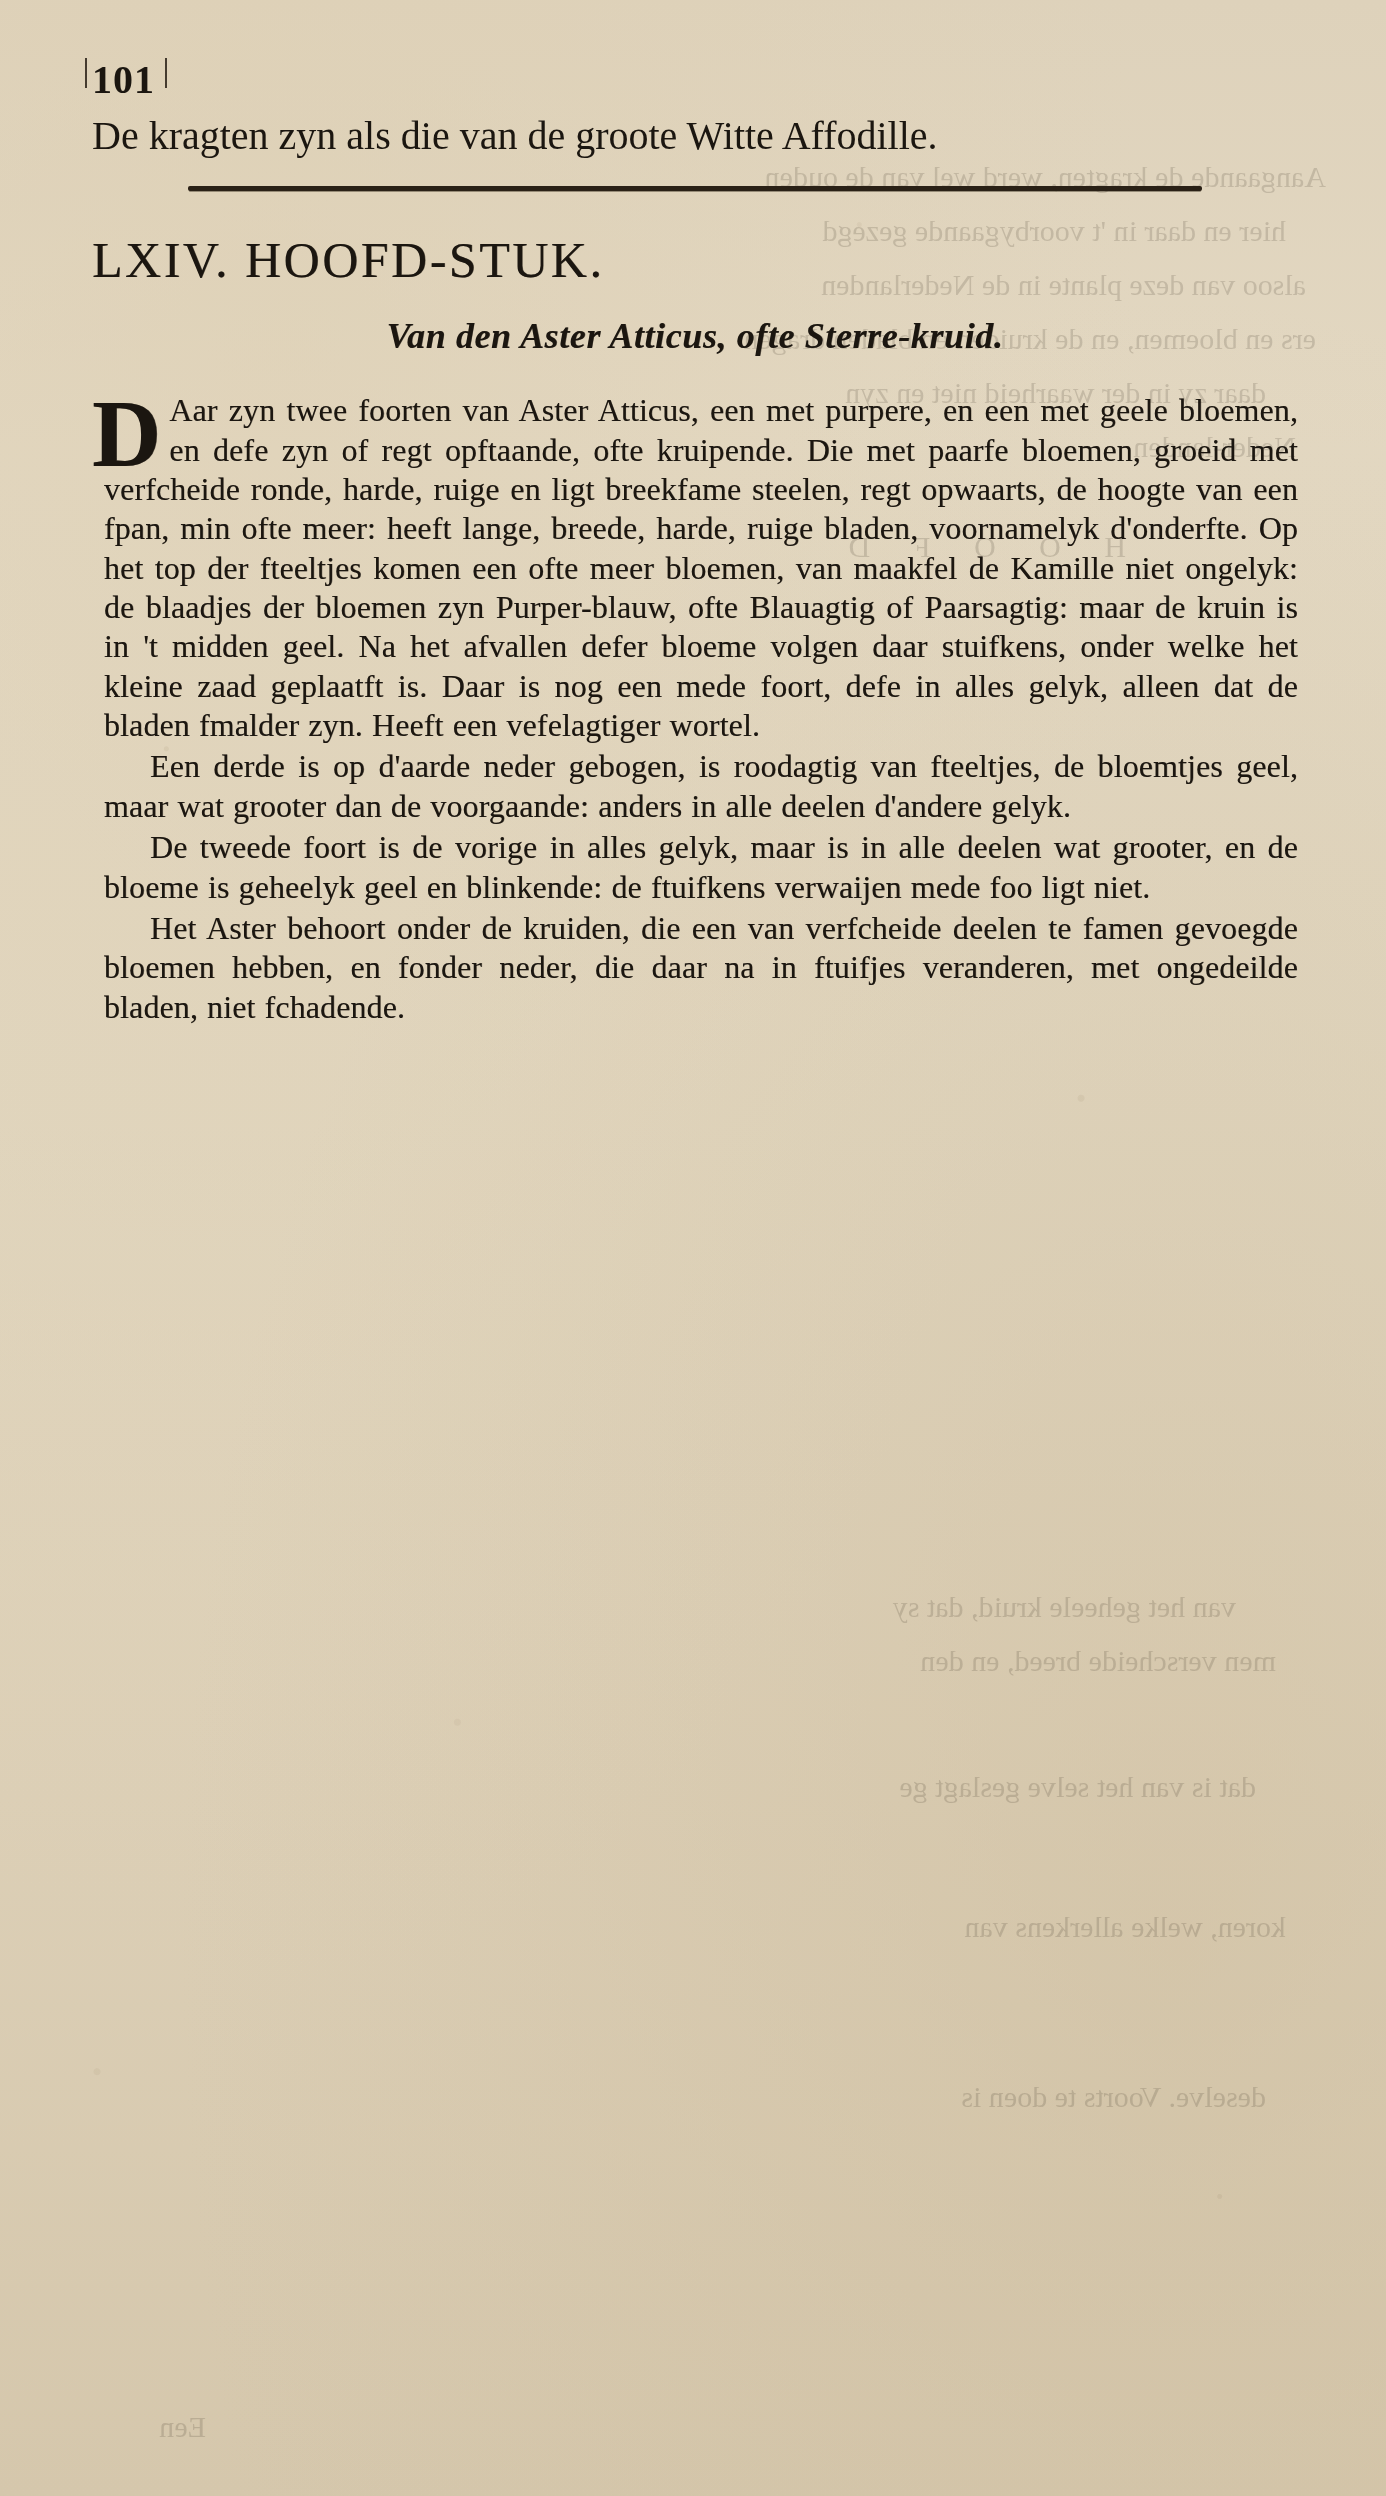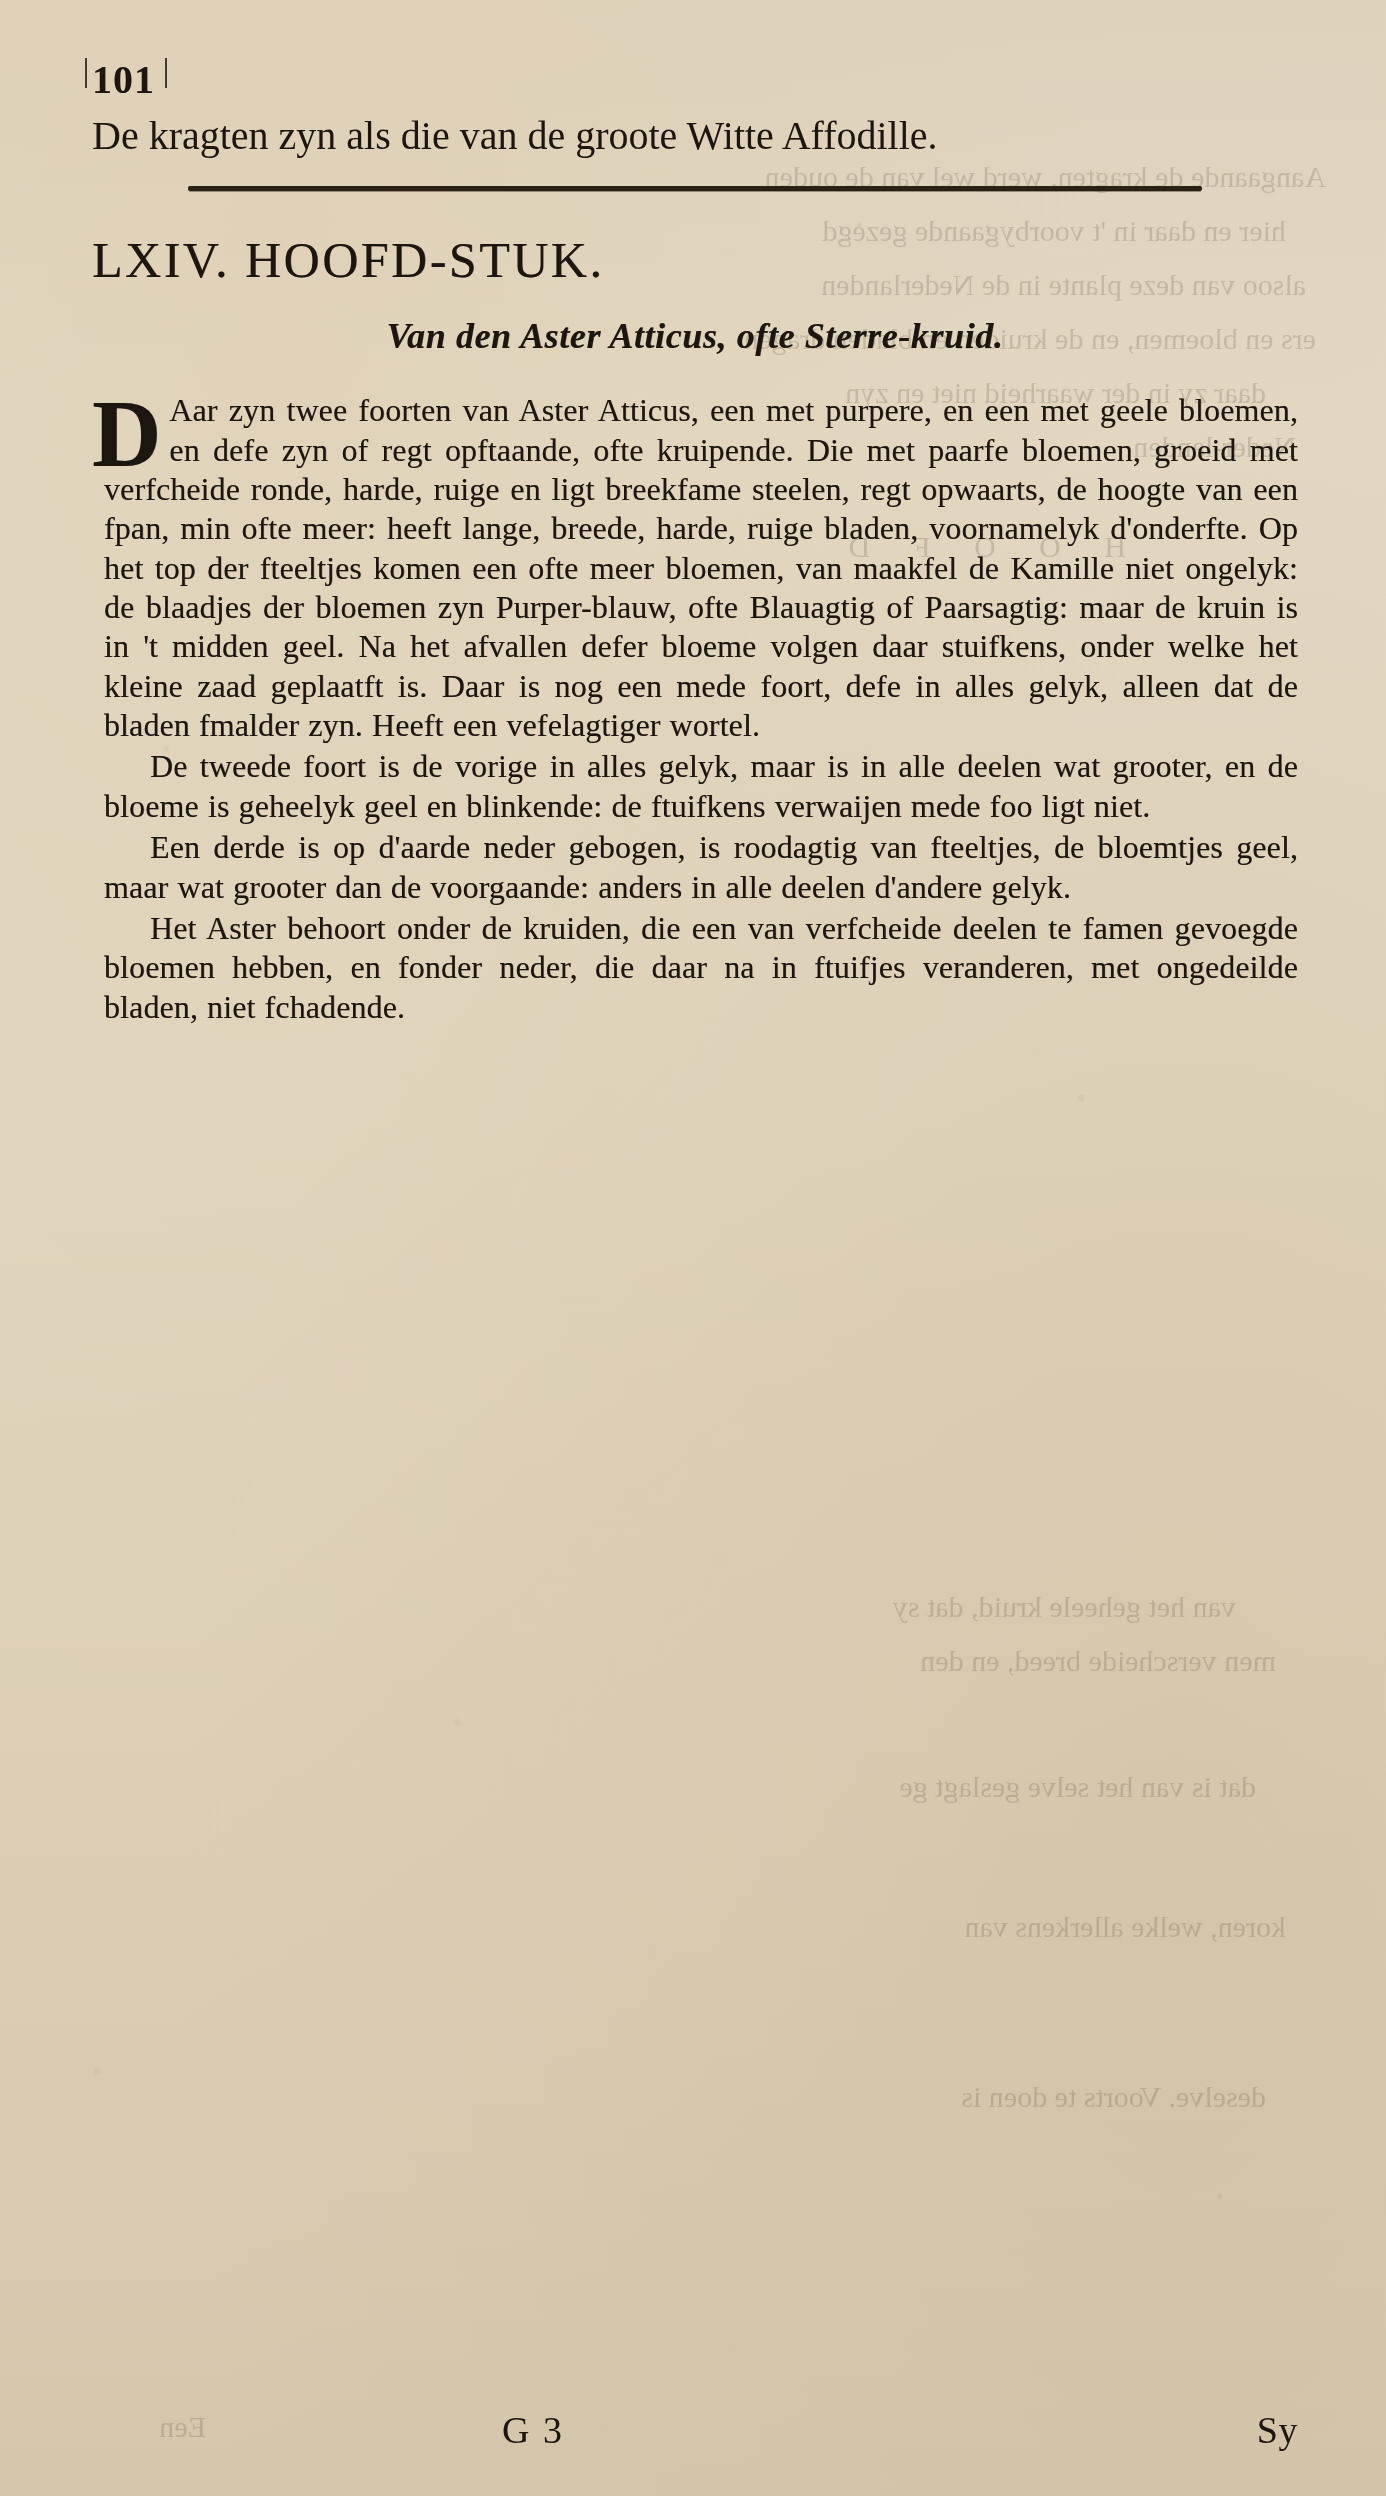--- a/index.html
+++ b/index.html
@@ -204,24 +204,20 @@
     </div>
 
     <div class="chapter-head">LXIV. HOOFD-STUK.</div>
     <div class="chapter-sub">Van den Aster Atticus, ofte Sterre-kruid.</div>
 
     <div>
       <span class="dropcap">D</span>
       <p class="para">Aar zyn twee foorten van Aster Atticus, een met purpere, en een met geele bloemen, en defe zyn of regt opftaande, ofte kruipende. Die met paarfe bloemen, groeid met verfcheide ronde, harde, ruige en ligt breekfame steelen, regt opwaarts, de hoogte van een fpan, min ofte meer: heeft lange, breede, harde, ruige bladen, voornamelyk d'onderfte. Op het top der fteeltjes komen een ofte meer bloemen, van maakfel de Kamille niet ongelyk: de blaadjes der bloemen zyn Purper-blauw, ofte Blauagtig of Paarsagtig: maar de kruin is in 't midden geel. Na het afvallen defer bloeme volgen daar stuifkens, onder welke het kleine zaad geplaatft is. Daar is nog een mede foort, defe in alles gelyk, alleen dat de bladen fmalder zyn. Heeft een vefelagtiger wortel.</p>
     </div>
 
+    <p class="para indent">Een derde is op d'aarde neder gebogen, is roodagtig van fteeltjes, de bloemtjes geel, maar wat grooter dan de voorgaande: anders in alle deelen d'andere gelyk.</p>
     <p class="para indent">De tweede foort is de vorige in alles gelyk, maar is in alle deelen wat grooter, en de bloeme is geheelyk geel en blinkende: de ftuifkens verwaijen mede foo ligt niet.</p>
-    <p class="para indent">Een derde is op d'aarde neder gebogen, is roodagtig van fteeltjes, de bloemtjes geel, maar wat grooter dan de voorgaande: anders in alle deelen d'andere gelyk.</p>
     <p class="para indent">Het Aster behoort onder de kruiden, die een van verfcheide deelen te famen gevoegde bloemen hebben, en fonder neder, die daar na in ftuifjes veranderen, met ongedeilde bladen, niet fchadende.</p>
 
   </div>
 
-  <div class="footline">
-    <div class="sig">G 3</div>
-    <div class="catch">Sy</div>
-  </div>
 
 </div>
 
 </body></html>

